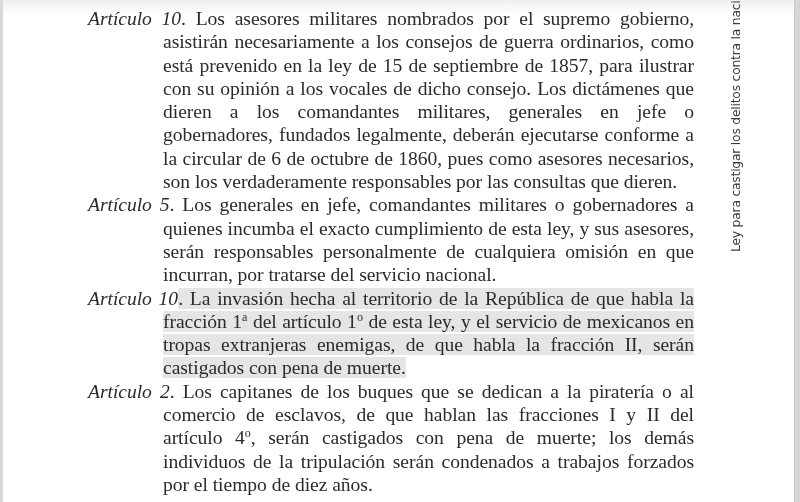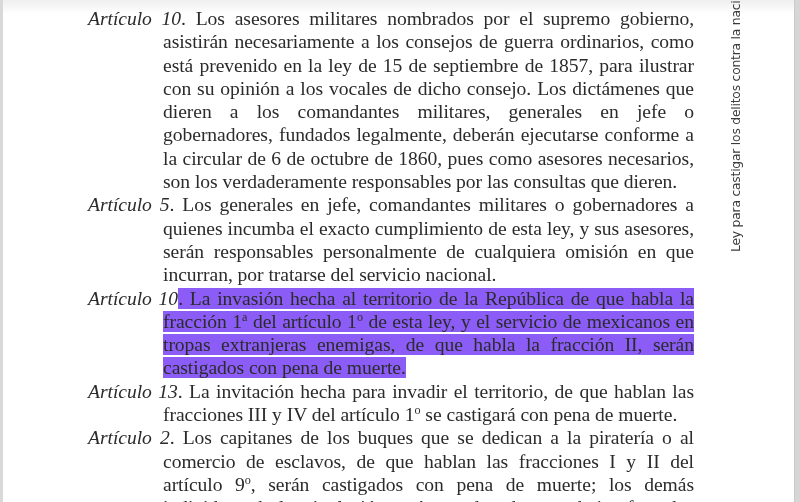--- a/index.html
+++ b/index.html
@@ -34,21 +34,21 @@
     margin: 0;
     padding-left: 75px;
     text-indent: -75px;
     text-align: justify;
     text-align-last: left;
   }
   .art-label {
     font-style: italic;
   }
   .hl {
-    background: #8b5cf6;
+    background: #e5e5e5;
     box-decoration-break: clone;
     -webkit-box-decoration-break: clone;
   }
   sup { font-size: 0.62em; line-height: 0; vertical-align: 0.55em; }
   .running-head {
     position: absolute;
     left: 727px; top: 22px;
     width: 20px; height: 230px;
   }
   .running-head span {
@@ -71,21 +71,20 @@
 <div class="right-border"></div>
 
 <div class="page">
 
   <p class="article"><span class="art-label">Artículo 10</span>. <span>Los asesores militares nombrados por el supremo gobierno, asistirán necesariamente a los consejos de guerra ordinarios, como está prevenido en la ley de 15 de septiembre de 1857, para ilustrar con su opinión a los vocales de dicho consejo. Los dictámenes que dieren a los comandantes militares, generales en jefe o gobernadores, fundados legalmente, deberán ejecutarse conforme a la circular de 6 de octubre de 1860, pues como asesores necesarios, son los verdaderamente responsables por las consultas que dieren.</span></p>
 
   <p class="article"><span class="art-label">Artículo 5</span>. <span>Los generales en jefe, comandantes militares o gobernadores a quienes incumba el exacto cumplimiento de esta ley, y sus asesores, serán responsables personalmente de cualquiera omisión en que incurran, por tratarse del servicio nacional.</span></p>
 
   <p class="article"><span class="art-label">Artículo 10</span><span class="hl">. <span>La invasión hecha al territorio de la República de que habla la fracción 1</span><sup>a</sup><span> del artículo 1</span><sup>o</sup><span> de esta ley, y el servicio de mexicanos en tropas extranjeras enemigas, de que habla la fracción II, serán castigados con pena de muerte.</span></span></p>
 
-  <p class="article"><span class="art-label">Artículo 13</span>. <span>La invitación hecha para invadir el territorio, de que hablan las fracciones III y IV del artículo 1</span><sup>o</sup><span> se castigará con pena de muerte.</span></p>
 
-  <p class="article"><span class="art-label">Artículo 2</span>. <span>Los capitanes de los buques que se dedican a la piratería o al comercio de esclavos, de que hablan las fracciones I y II del artículo 9</span><sup>o</sup><span>, serán castigados con pena de muerte; los demás individuos de la tripulación serán condenados a trabajos forzados por el tiempo de diez años.</span></p>
+  <p class="article"><span class="art-label">Artículo 2</span>. <span>Los capitanes de los buques que se dedican a la piratería o al comercio de esclavos, de que hablan las fracciones I y II del artículo 4</span><sup>o</sup><span>, serán castigados con pena de muerte; los demás individuos de la tripulación serán condenados a trabajos forzados por el tiempo de diez años.</span></p>
 
 </div>
 
 <div class="running-head">
   <span>Ley para castigar los delitos contra la nación</span>
 </div>
 
 </body></html>

